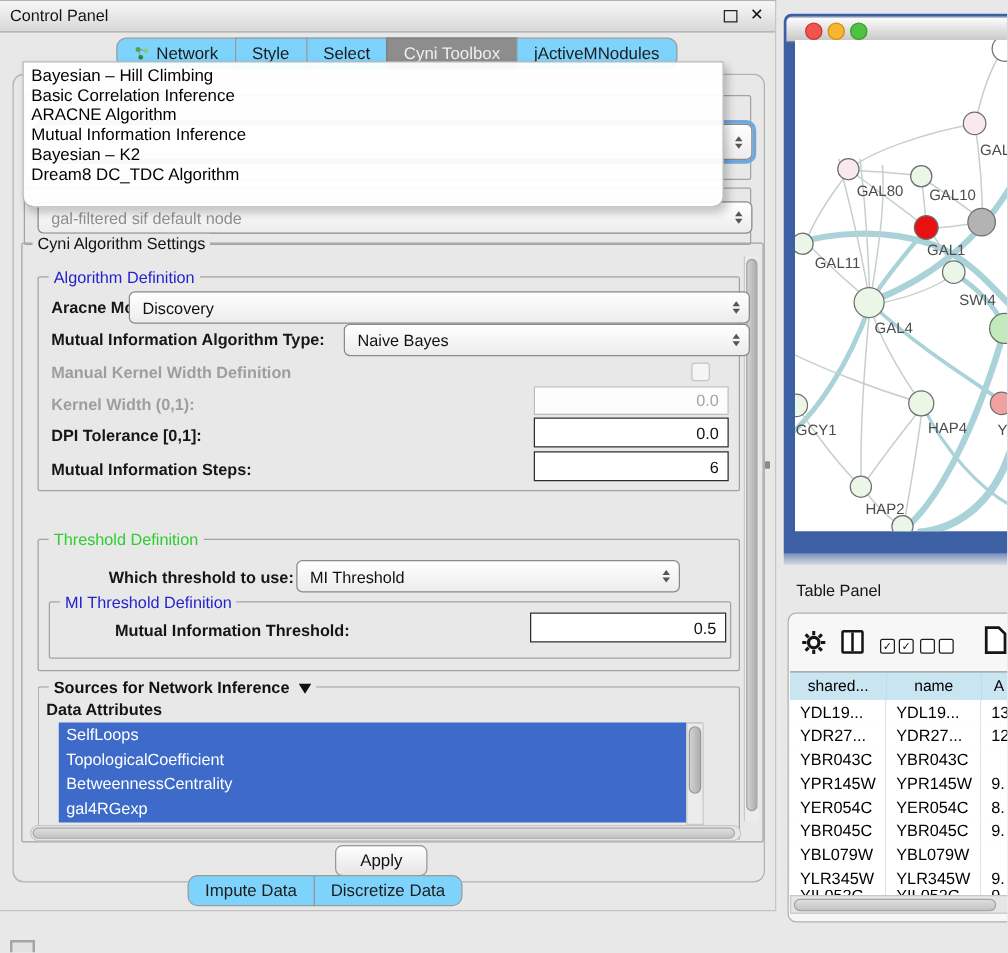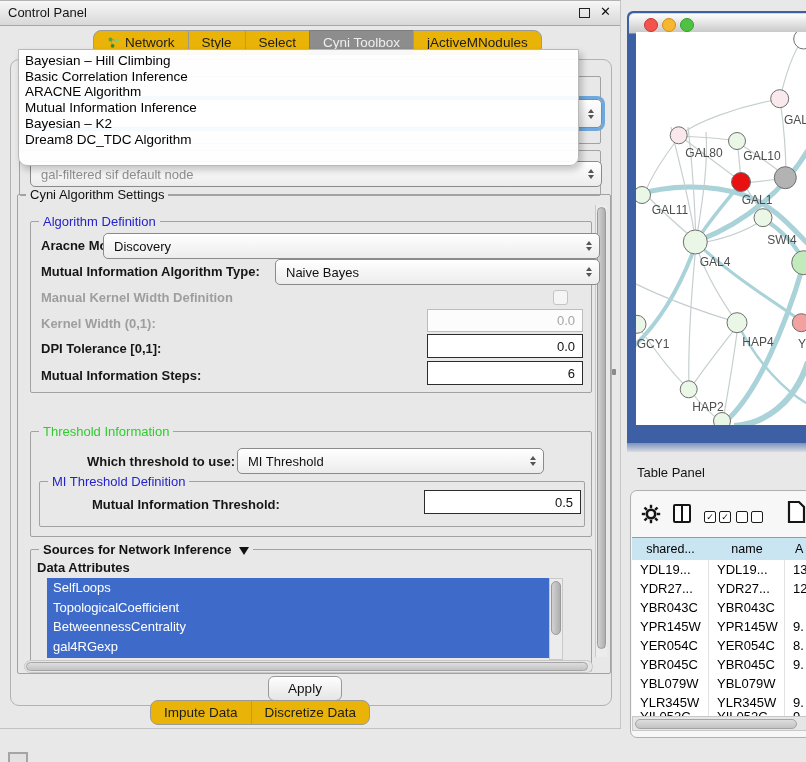--- a/index.html
+++ b/index.html
@@ -12,21 +12,21 @@
              border-top:1px solid #b3b3b3;border-right:1px solid #c6c6c6;border-bottom:1px solid #c2c2c2;}
   .cp-titlebar{left:0;top:0;width:620px;height:24px;
                background:linear-gradient(#f7f7f7,#d8d8d8);
                border-bottom:1px solid #a6a6a6;}
   .cp-title{left:8px;top:4px;font-size:13px;color:#141414;}
   .win-float{right:30px;top:7px;width:9px;height:8px;border:1.6px solid #222;background:transparent;}
   .win-close{right:9px;top:3px;font-size:13px;font-weight:bold;color:#111;}
   
   .tabrow{display:flex;height:25px;}
   .tab{display:flex;align-items:center;padding:0 13px;font-size:13.5px;
-       background:#eab308;border:1px solid #9a9a9a;margin-left:-1px;color:#1c1c1c;white-space:nowrap;}
+       background:#7dd3fc;border:1px solid #9a9a9a;margin-left:-1px;color:#1c1c1c;white-space:nowrap;}
   .tab:first-child{border-radius:8px 0 0 8px;margin-left:0;}
   .tab:last-child{border-radius:0 8px 8px 0;}
   .tab.sel{background:#8d8d8d;color:#efefef;border-color:#7d7d7d;}
   
   .content-panel{left:10px;top:58px;width:600px;height:645px;background:#e9e8e8;
                  border:1px solid #b2b2b2;border-radius:9px;}
   .fieldset{position:absolute;border:1px solid #a2a2a2;border-radius:2px;}
   .legend{position:absolute;top:-8px;left:8px;background:#e9e8e8;padding:0 4px;
           font-size:13px;white-space:nowrap;color:#111;}
   .legend.blue{color:#2323cc;}
@@ -199,21 +199,21 @@
           </div>
 
           <span class="lbl" style="left:10px;top:146px;">Mutual Information Steps:</span>
           <div class="tfield" style="left:396px;top:139px;width:140px;height:22px;">
             <span>6</span>
           </div>
         </div>
 
 
         <div class="fieldset" style="left:12px;top:236px;width:560px;height:104px;">
-          <span class="legend green">Threshold Information</span>
+          <span class="legend green">Threshold Definition</span>
 
           <span class="lbl" style="left:56px;top:22px;">Which threshold to use:</span>
           <div class="combo" style="left:206px;top:16px;width:273px;height:24px;">
             <span>MI Threshold</span>
             <span class="arrows">
                 <span class="arr-up"></span>
                 <span class="arr-dn"></span>
               </span>
           </div>
 

